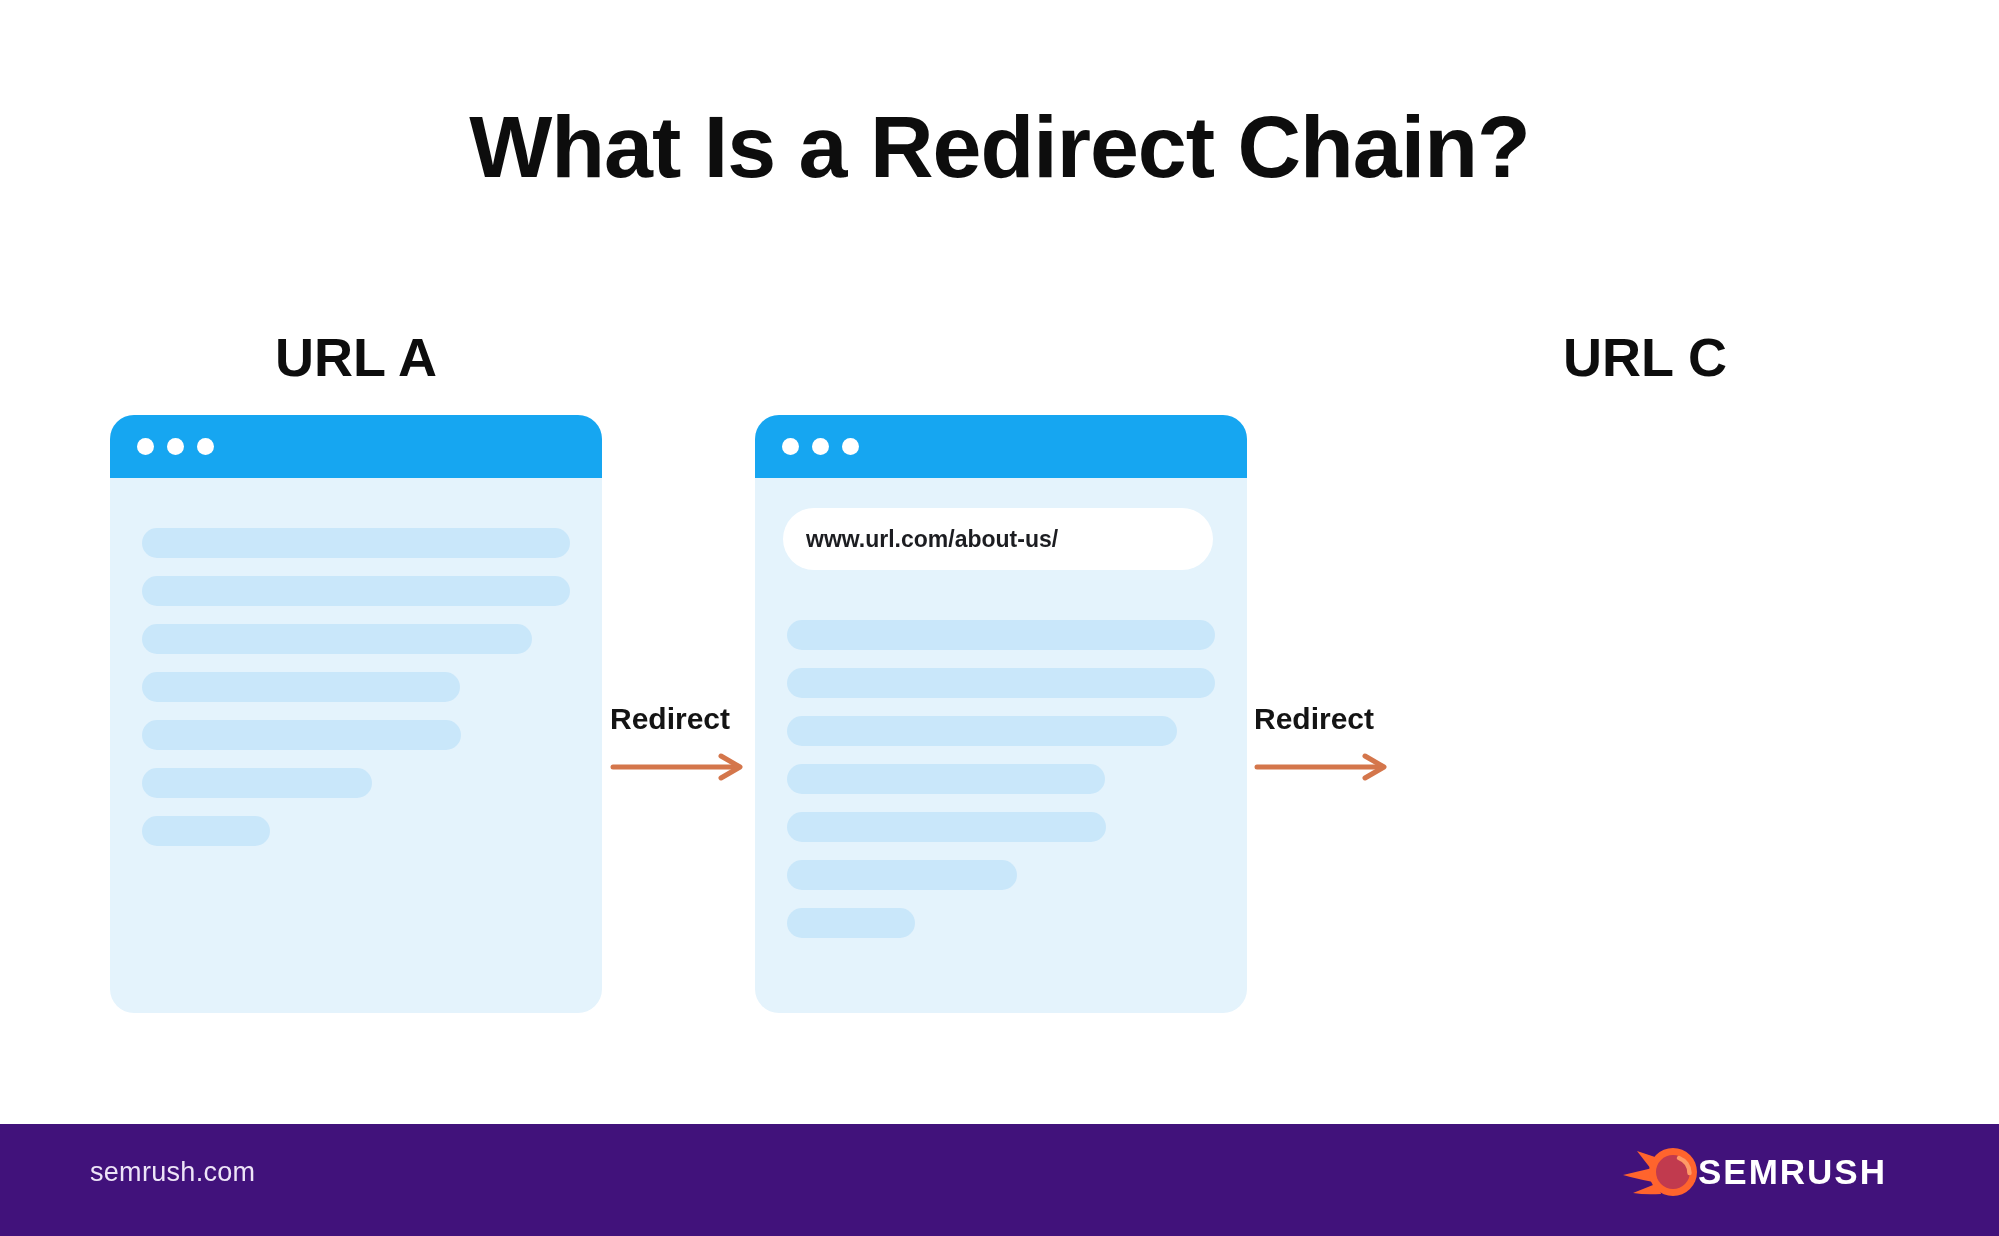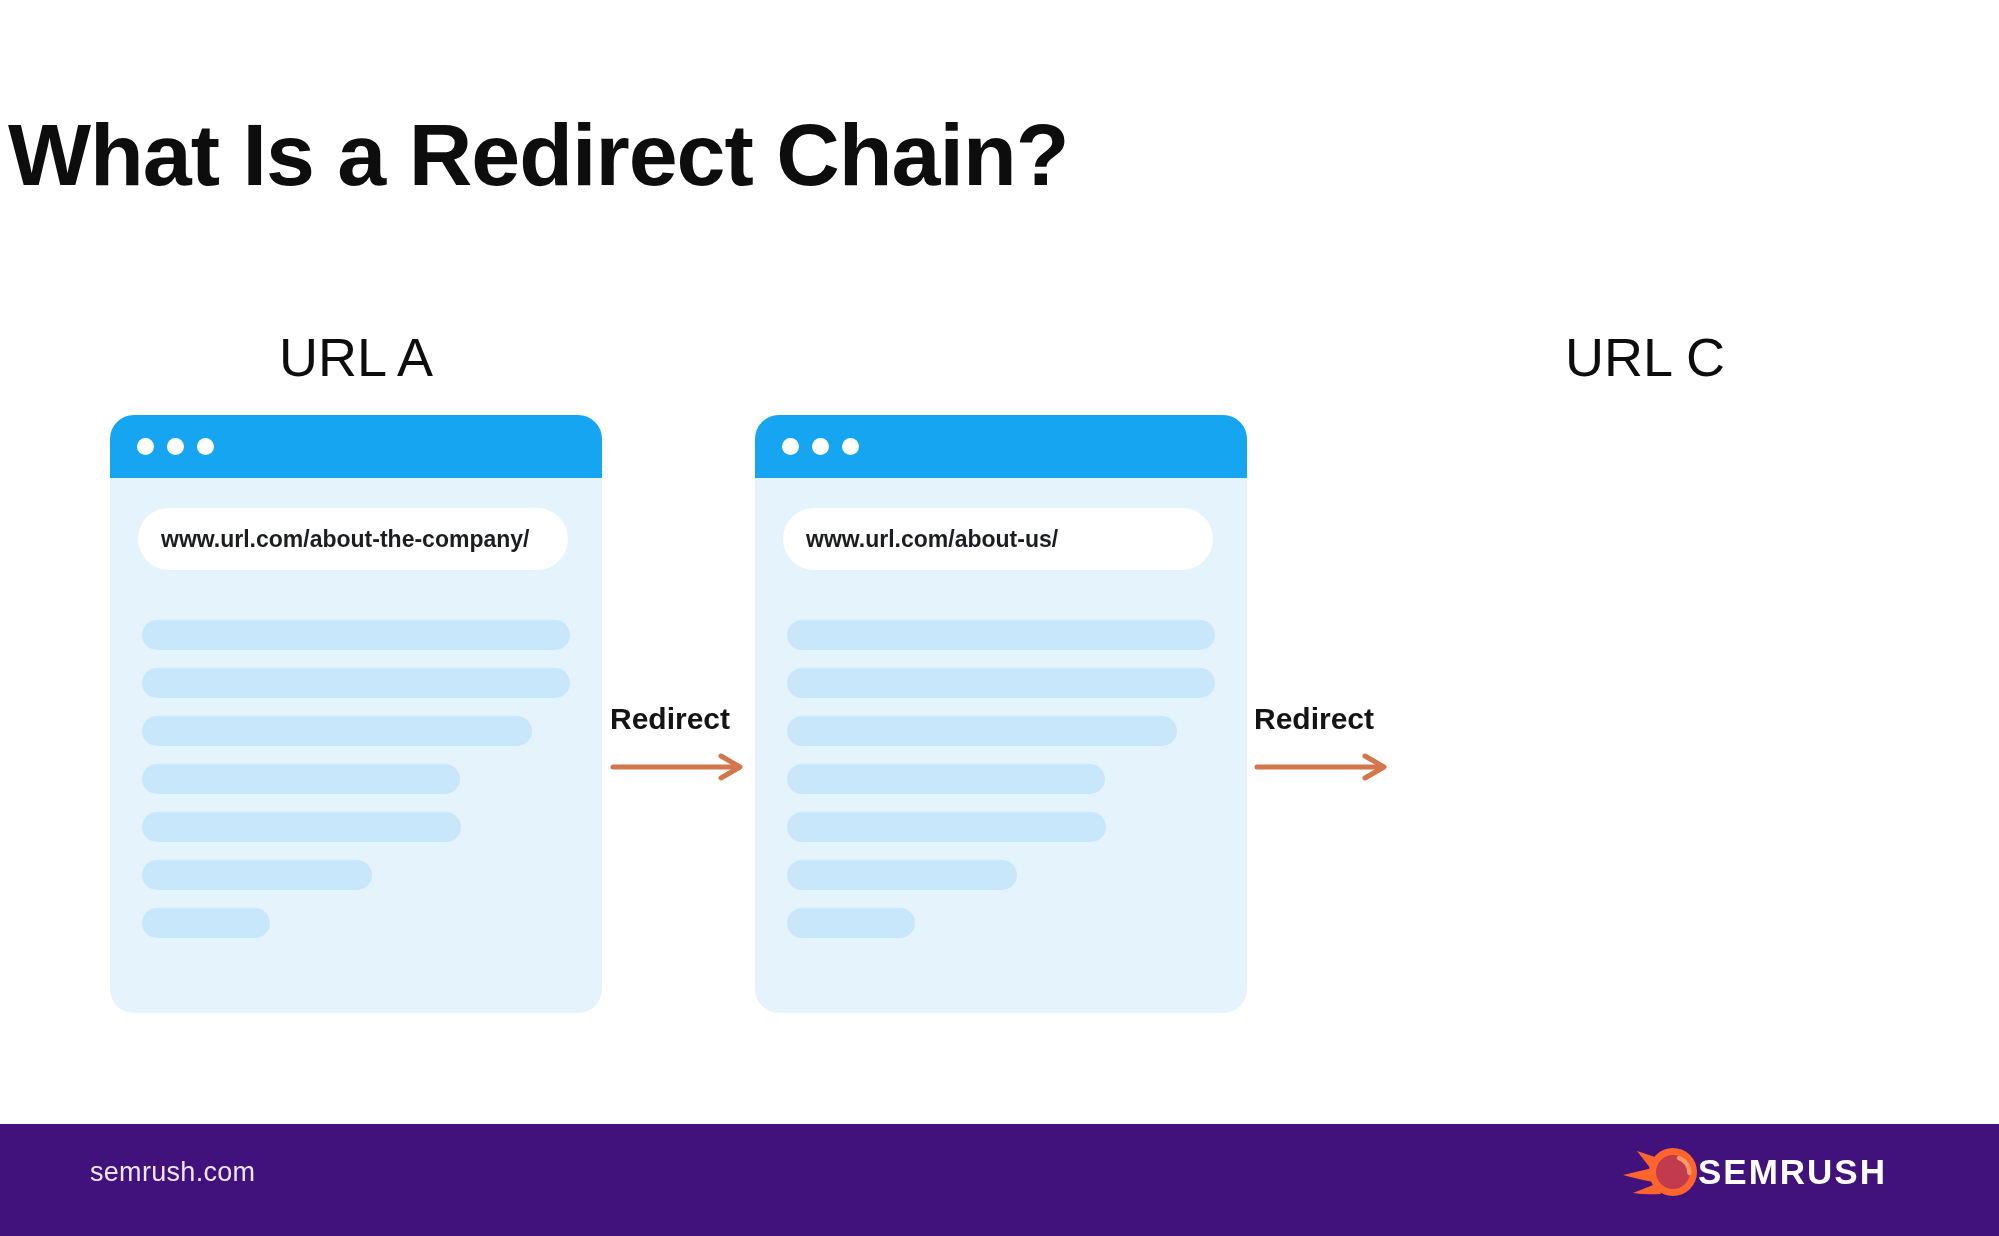--- a/index.html
+++ b/index.html
@@ -1,27 +1,27 @@
 <!DOCTYPE html>
 <html><head>
 <meta charset="utf-8">
 <style>
   html,body{margin:0;padding:0;background:#ffffff;}
   .canvas{
     position:relative;width:1999px;height:1236px;background:#ffffff;
     font-family:"Liberation Sans",sans-serif;overflow:hidden;
   }
   .page-title{
-    position:absolute;left:0;right:0;top:96px;margin:8px;
-    text-align:left;font-size:88px;font-weight:700;letter-spacing:-1px;
+    position:absolute;left:0;right:0;top:96px;margin:0;
+    text-align:center;font-size:88px;font-weight:700;letter-spacing:-1px;
     color:#0d0d0d;
   }
   .win-label{
     position:absolute;top:326px;width:492px;margin:0;
-    text-align:center;font-size:54px;font-weight:400;color:#0d0d0d;
+    text-align:center;font-size:54px;font-weight:700;color:#0d0d0d;
     letter-spacing:0px;
   }
   .label-a{left:110px;}
   .label-b{left:755px;}
   .label-c{left:1399px;}
 
   .browser{
     position:absolute;top:415px;width:492px;height:598px;
     border-radius:24px;background:#E4F3FC;
   }
@@ -86,23 +86,20 @@
 
   <p class="win-label label-a">URL A</p>
   <p class="win-label label-c">URL C</p>
 
   <div class="browser browser-a">
     <div class="browser-bar">
       <span class="dot"></span>
       <span class="dot"></span>
       <span class="dot"></span>
     </div>
-    <div class="url-pill">
-      <span class="url-text">www.url.com/about-the-company/</span>
-    </div>
     <div class="lines">
       <div class="sk w1"></div>
       <div class="sk w2"></div>
       <div class="sk w3"></div>
       <div class="sk w4"></div>
       <div class="sk w5"></div>
       <div class="sk w6"></div>
       <div class="sk w7"></div>
     </div>
   </div>

